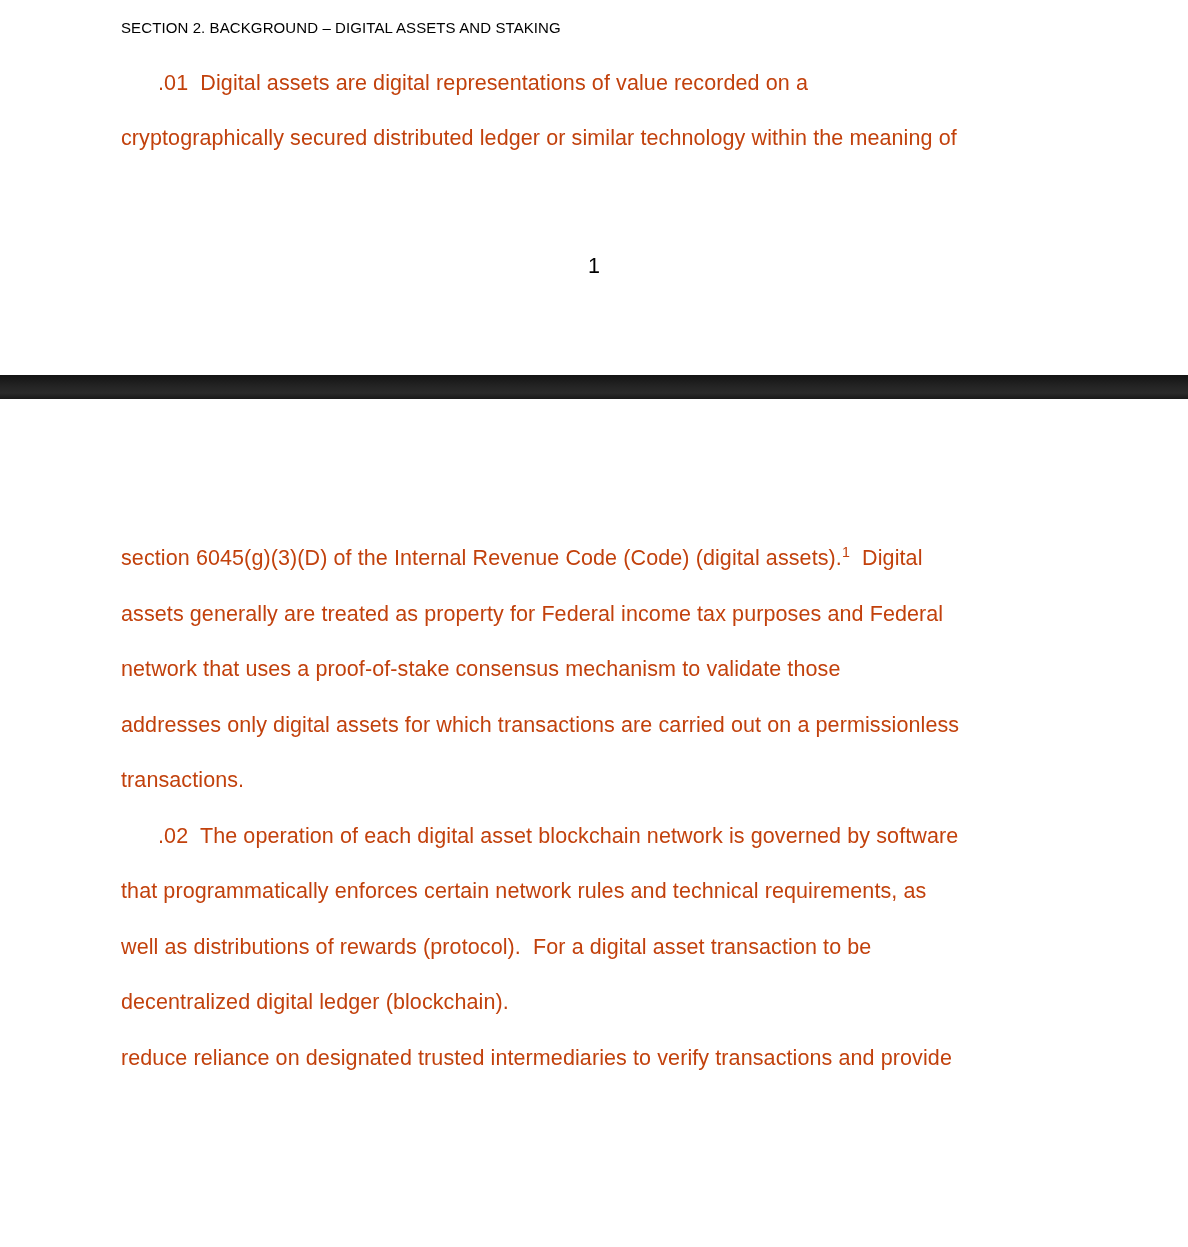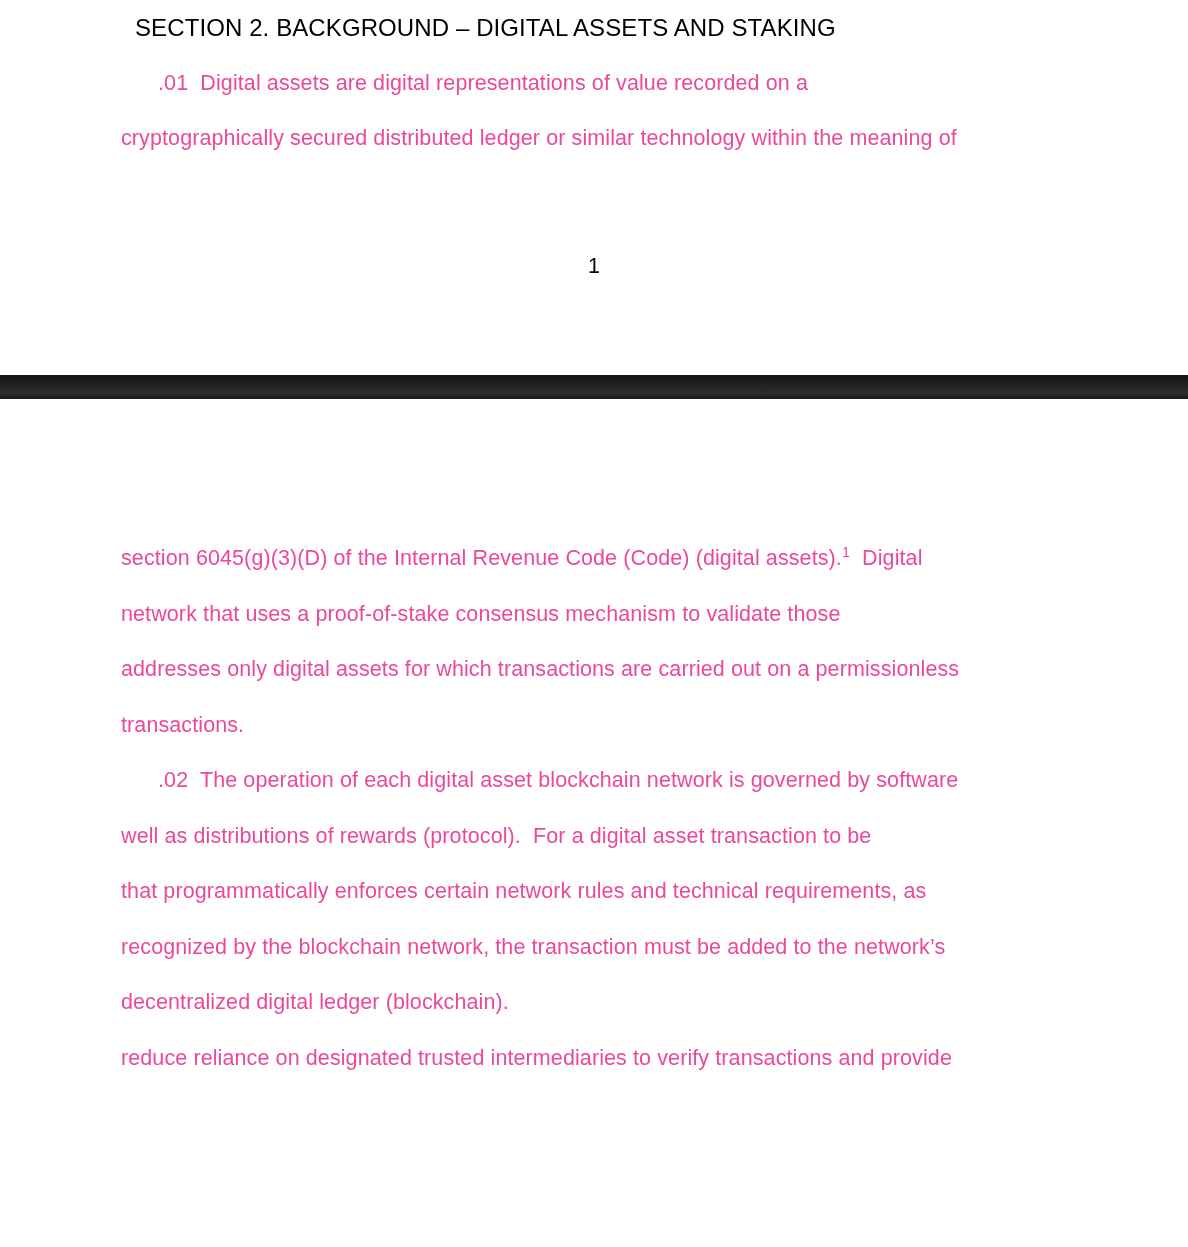--- a/index.html
+++ b/index.html
@@ -42,29 +42,28 @@
     position: absolute;
     left: 121px;
     width: 940px;
   }
   .line {
     font-size: 21.5px;
     line-height: 55.5px;
     height: 55.5px;
     white-space: pre;
     letter-spacing: 0.1px;
-    color: #ec4899;
+    color: #c2410c;
   }
   .heading {
-    font-size: 24px;
+    font-size: 15px;
     line-height: 55.5px;
     height: 55.5px;
     white-space: pre;
     letter-spacing: 0.1px;
-    margin-left: 14px;
   }
   .indent {
     padding-left: 37px;
   }
   sup {
     font-size: 0.66em;
     vertical-align: super;
     line-height: 0;
   }
 
@@ -92,23 +91,23 @@
   </div>
 
   <div class="page-number" style="top: 286px;">1</div>
 </div>
 
 <div id="page-break"></div>
 
 <div class="page" id="page-two">
   <div class="textblock" id="page-two-lines" style="top: 132px;">
       <div class="line">section 6045(g)(3)(D) of the Internal Revenue Code (Code) (digital assets).<sup>1</sup>  Digital</div>
+      <div class="line">assets generally are treated as property for Federal income tax purposes and Federal</div>
       <div class="line">network that uses a proof-of-stake consensus mechanism to validate those</div>
       <div class="line">addresses only digital assets for which transactions are carried out on a permissionless</div>
       <div class="line">transactions.</div>
       <div class="line indent">.02  The operation of each digital asset blockchain network is governed by software</div>
+      <div class="line">that programmatically enforces certain network rules and technical requirements, as</div>
       <div class="line">well as distributions of rewards (protocol).  For a digital asset transaction to be</div>
-      <div class="line">that programmatically enforces certain network rules and technical requirements, as</div>
-      <div class="line">recognized by the blockchain network, the transaction must be added to the network’s</div>
       <div class="line">decentralized digital ledger (blockchain).</div>
       <div class="line">reduce reliance on designated trusted intermediaries to verify transactions and provide</div>
     </div>
 </div>
 
 </body></html>

